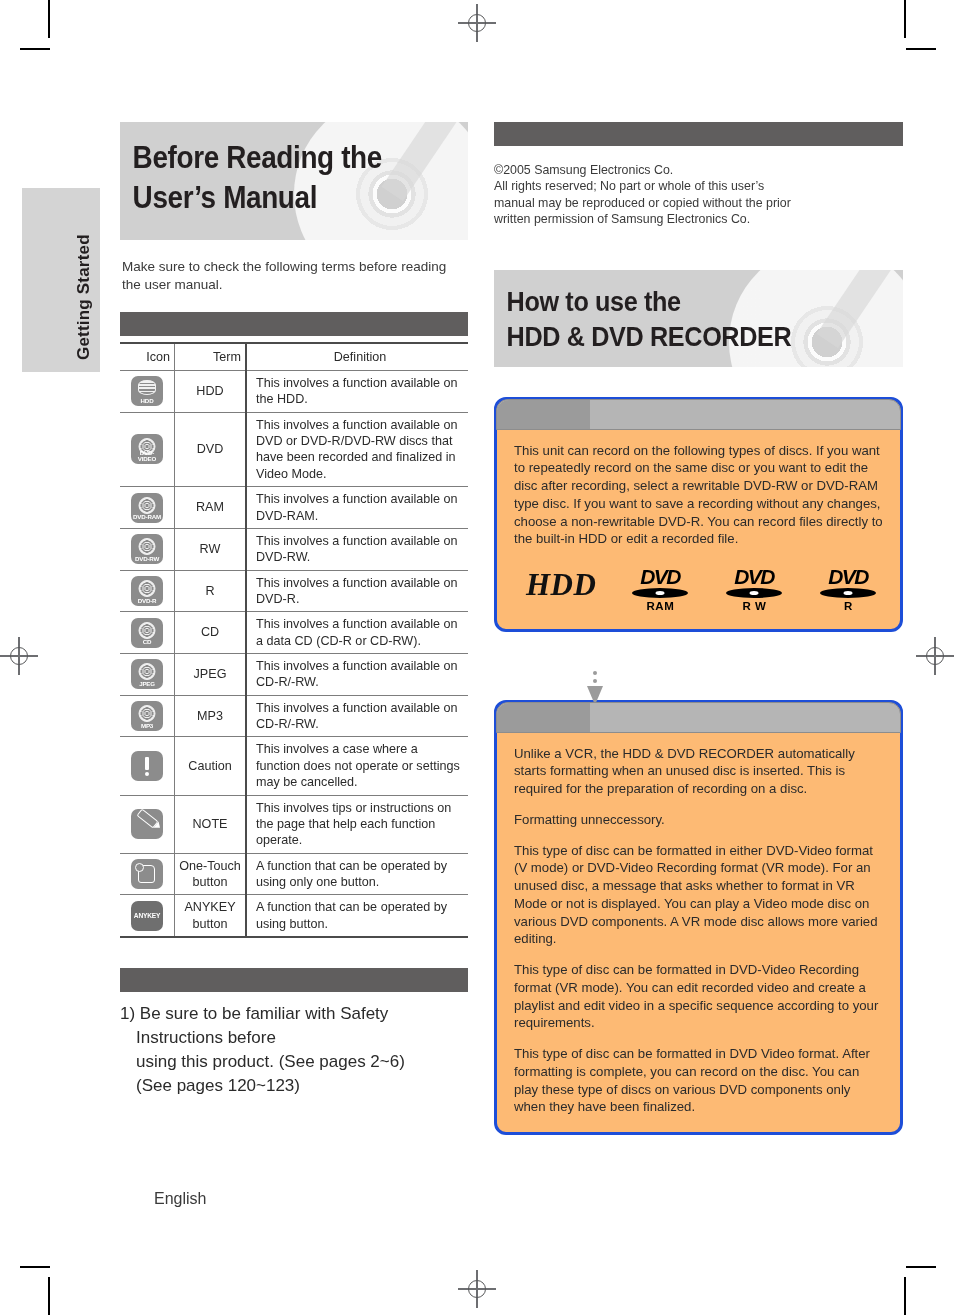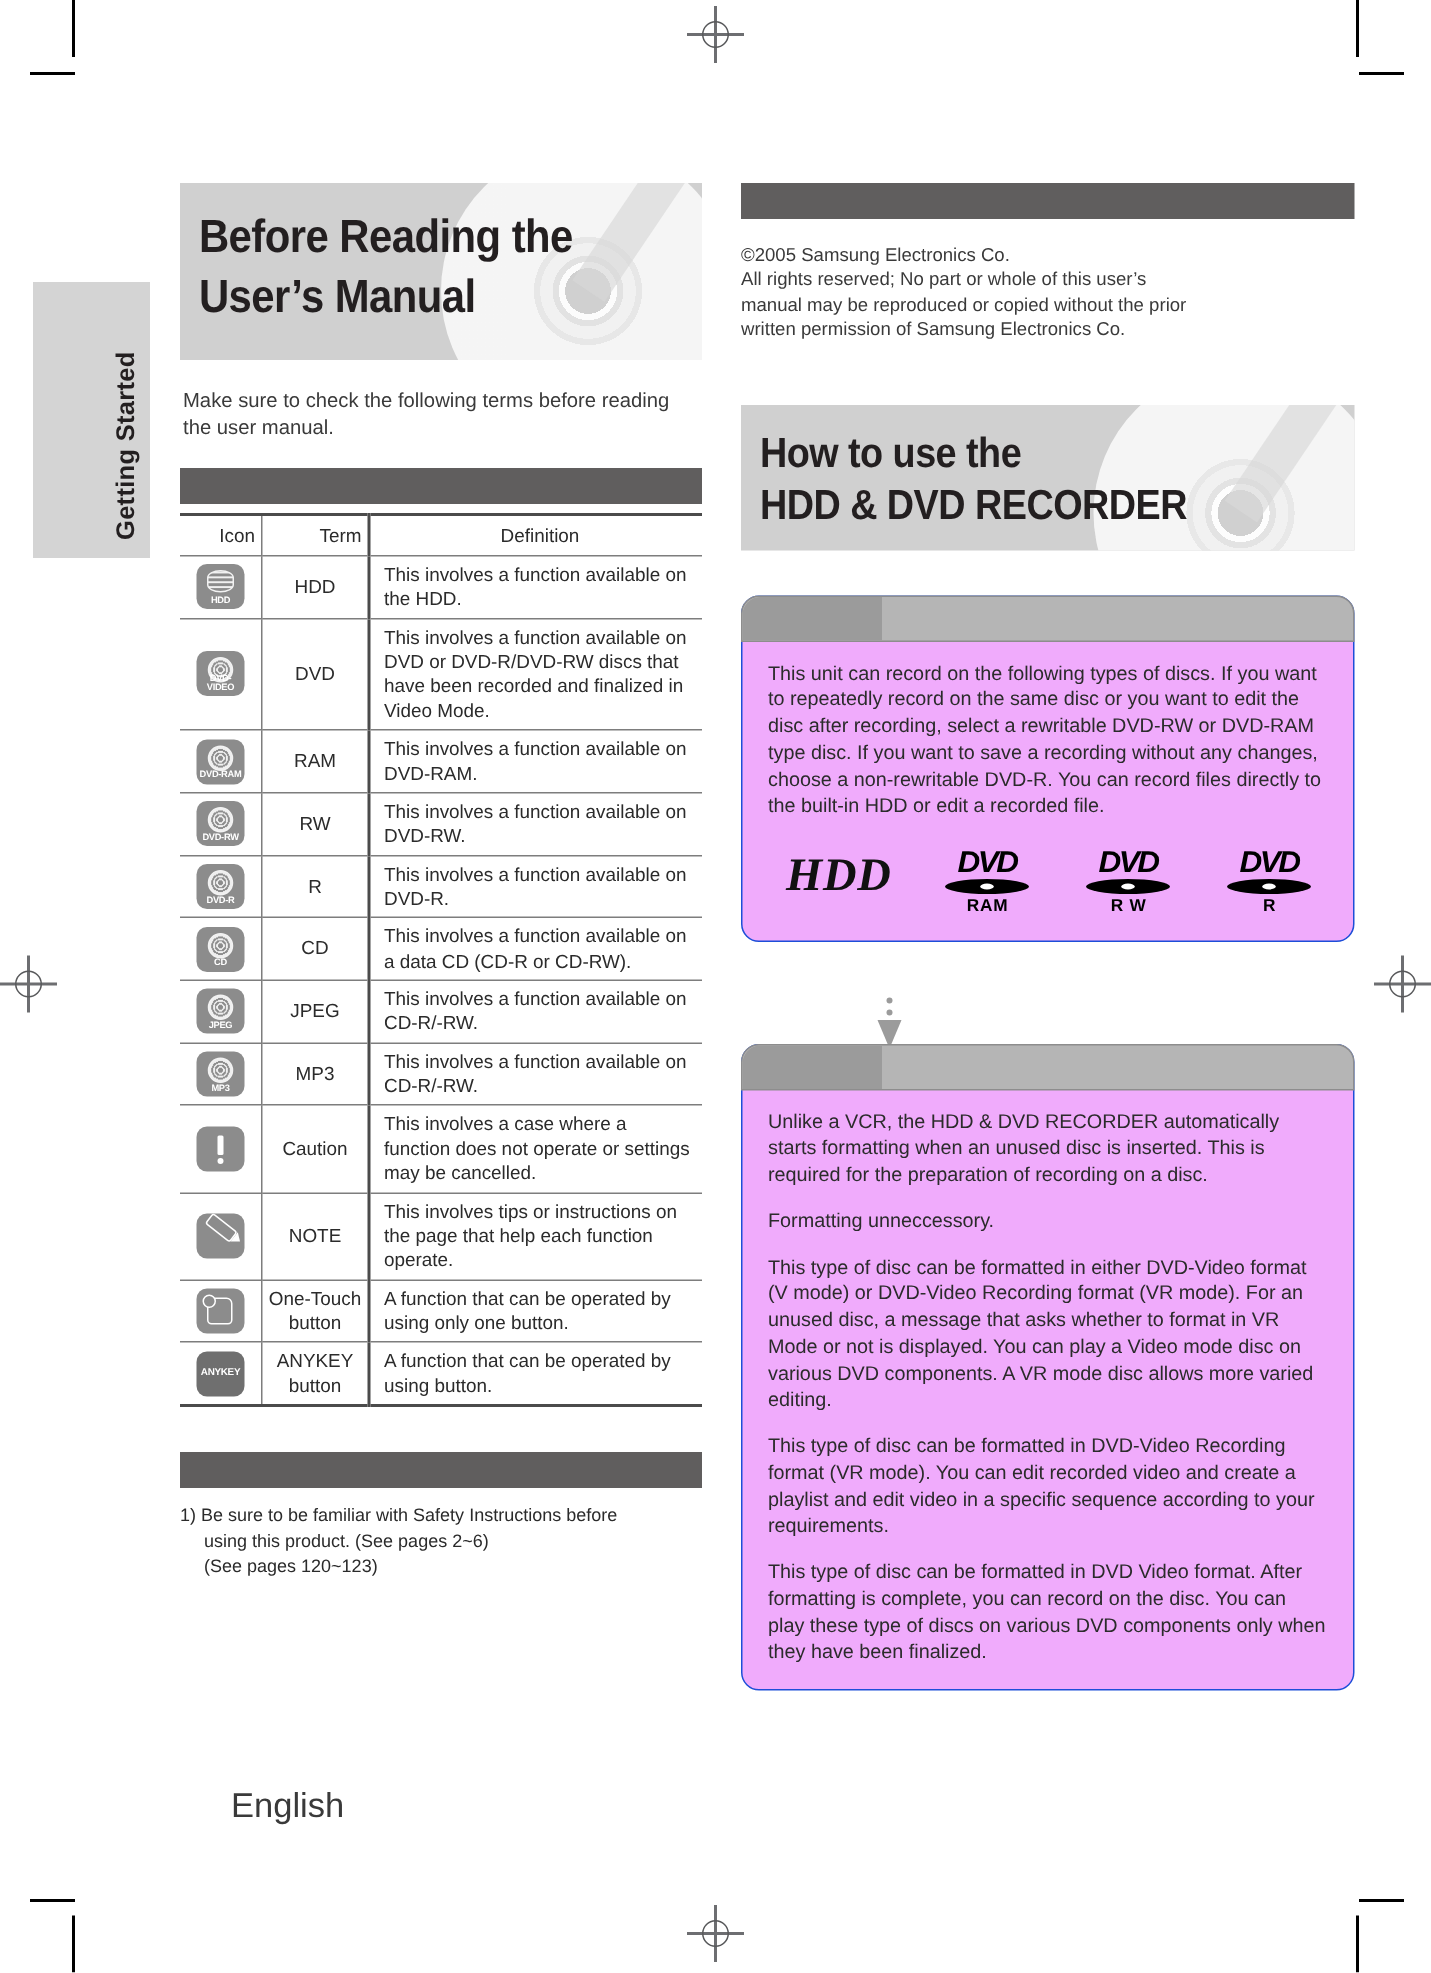--- a/index.html
+++ b/index.html
@@ -246,42 +246,42 @@
     font-size: 6.6px;
     font-weight: bold;
     color: #ffffff;
     letter-spacing: -0.2px;
     line-height: 1;
   }
 
   
   .notes {
     margin-top: 10px;
-    font-size: 12px;
+    font-size: 17px;
     line-height: 1.42;
     color: #2b2b2b;
   }
   .notes .n { display: block; padding-left: 16px; text-indent: -16px; }
   .notes .cont { display: block; padding-left: 16px; text-indent: 0; }
 
   
   .copyright {
     margin-top: 16px;
     font-size: 12.4px;
     line-height: 1.32;
     color: #3a3a3a;
   }
 
   
   .step {
     position: relative;
     margin-top: 30px;
-    border: 1px solid #1d4ed8;
+    border: 3px solid #1d4ed8;
     border-radius: 12px;
-    background: #f0abfc;
+    background: #fdba74;
     padding: 20px 17px 16px 17px;
   }
   .step-head {
     position: absolute;
     left: -1px; right: -1px; top: -1px;
     height: 31px;
     border-radius: 12px 12px 0 0;
     background: #b5b5b5;
     border: 1px solid #8d8d8d;
     box-sizing: border-box;
@@ -391,21 +391,21 @@
     width: 0; height: 0;
     border-left: 8px solid transparent;
     border-right: 8px solid transparent;
     border-top: 19px solid #9b9b9b;
   }
 
   
   .footer {
     position: absolute;
     left: 154px; top: 1190px;
-    font-size: 23px;
+    font-size: 16px;
     color: #3a3a3a;
   }
 </style>
 </head>
 <body>
 
 <div class="cropmark" style="left:48px;top:0;width:2px;height:38px;"></div>
 <div class="cropmark" style="left:20px;top:48px;width:30px;height:2px;"></div>
 <div class="cropmark" style="left:904px;top:0;width:2px;height:38px;"></div>
 <div class="cropmark" style="left:906px;top:48px;width:30px;height:2px;"></div>

